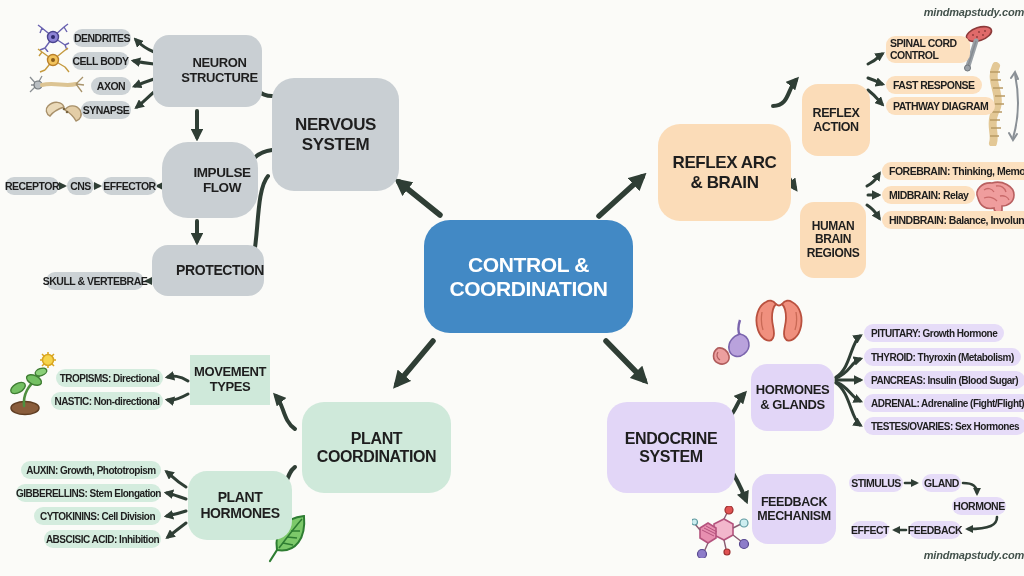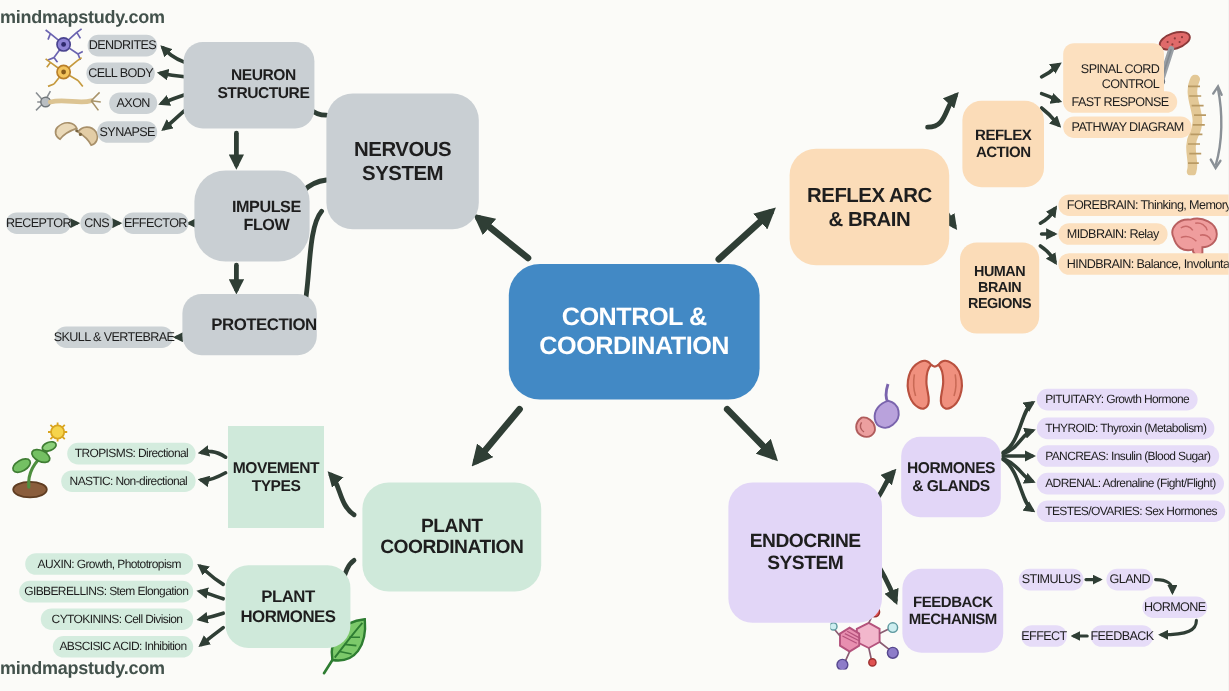--- a/index.html
+++ b/index.html
@@ -2,35 +2,35 @@
 <html><head>
 <meta charset="utf-8">
 <style>
   html,body{margin:0;padding:0;background:#e8e8e8;}
   #stage{position:relative;width:1024px;height:576px;background:#fbfbf8;overflow:hidden;
          font-family:"Liberation Sans",sans-serif;color:#1e1e1e;}
   .arrows{position:absolute;left:0;top:0;pointer-events:none;}
   .node{position:absolute;display:flex;align-items:center;justify-content:center;
         text-align:center;font-weight:700;letter-spacing:-0.4px;line-height:1.12;}
   .pill{position:absolute;display:flex;align-items:center;justify-content:center;
-        text-align:right;font-weight:400;font-size:10.5px;letter-spacing:-0.5px;
+        text-align:left;font-weight:700;font-size:10.5px;letter-spacing:-0.5px;
         white-space:nowrap;border-radius:9px;height:18px;}
   .pill.auto{padding:0 7px;}
-  .pill.wrap{white-space:normal;line-height:1.1;height:auto;padding:17px 4px;}
+  .pill.wrap{white-space:normal;line-height:1.1;height:auto;padding:2px 4px;}
   .gray{background:#c9cfd3;padding-left:24px;}
   .grayl{background:#ccd2d5;}
   .blue{background:#4289c5;color:#ffffff;}
   .peach{background:#fbdcb8;margin-top:44px;}
   .peachl{background:#fce0bf;}
   .mint{background:#cfe9da;}
   .mintl{background:#d4ecde;}
   .lav{background:#e2d6f7;}
   .lavl{background:#e6dcf8;}
-  .wm{position:absolute;left:0;width:100%;text-align:left;font-weight:700;
-      font-size:15px;letter-spacing:-0.2px;color:#43524c;}
+  .wm{position:absolute;left:0;width:100%;text-align:right;font-weight:700;
+      font-size:11px;letter-spacing:-0.2px;color:#43524c;font-style:italic;}
   .icon{position:absolute;}
 </style>
 </head>
 <body>
 
 <div id="stage">
 
   <svg class="arrows" width="1024" height="576" viewBox="0 0 1024 576">
     <defs>
       <marker id="ah" viewBox="0 0 10 10" refX="6.5" refY="5" markerWidth="3.2" markerHeight="3.2" orient="auto">
@@ -221,30 +221,30 @@
   <div class="node peach" style="left:802px;top:40px;width:68px;height:72px;border-radius:16px;font-size:12.5px">REFLEX ACTION</div>
   <div class="pill peachl wrap" style="left:886px;top:36px;width:76px">SPINAL CORD CONTROL</div>
   <div class="pill peachl auto" style="left:886px;top:76px">FAST RESPONSE</div>
   <div class="pill peachl auto" style="left:886px;top:97px">PATHWAY DIAGRAM</div>
   <div class="node peach" style="left:800px;top:158px;width:66px;height:76px;border-radius:14px;font-size:12px">HUMAN BRAIN REGIONS</div>
   <div class="pill peachl auto" style="left:882px;top:162px">FOREBRAIN: Thinking, Memory</div>
   <div class="pill peachl auto" style="left:882px;top:186px">MIDBRAIN: Relay</div>
   <div class="pill peachl auto" style="left:882px;top:211px">HINDBRAIN: Balance, Involuntary</div>
 
   <div class="node mint" style="left:302px;top:402px;width:133px;height:91px;border-radius:22px;font-size:16px;padding:0 8px">PLANT COORDINATION</div>
-  <div class="node mint" style="left:190px;top:355px;width:80px;height:85px;border-radius:0;font-size:13px">MOVEMENT TYPES</div>
+  <div class="node mint" style="left:190px;top:355px;width:80px;height:50px;border-radius:0;font-size:13px">MOVEMENT TYPES</div>
   <div class="pill mintl" style="left:56px;top:369px;width:107px;font-size:10px">TROPISMS: Directional</div>
   <div class="pill mintl" style="left:51px;top:392px;width:112px;font-size:10px">NASTIC: Non-directional</div>
   <div class="node mint" style="left:188px;top:471px;width:104px;height:69px;border-radius:19px;font-size:14px">PLANT HORMONES</div>
   <div class="pill mintl" style="left:21px;top:461px;width:140px;font-size:10px">AUXIN: Growth, Phototropism</div>
   <div class="pill mintl" style="left:16px;top:484px;width:145px;font-size:10px">GIBBERELLINS: Stem Elongation</div>
   <div class="pill mintl" style="left:34px;top:507px;width:127px;font-size:10px">CYTOKININS: Cell Division</div>
   <div class="pill mintl" style="left:44px;top:530px;width:117px;font-size:10px">ABSCISIC ACID: Inhibition</div>
 
-  <div class="node lav" style="left:607px;top:402px;width:112px;height:91px;border-radius:20px;font-size:16px;padding:13px 8px">ENDOCRINE SYSTEM</div>
+  <div class="node lav" style="left:607px;top:402px;width:112px;height:91px;border-radius:20px;font-size:16px;padding:0 8px">ENDOCRINE SYSTEM</div>
   <div class="node lav" style="left:751px;top:364px;width:83px;height:67px;border-radius:16px;font-size:13px">HORMONES &amp; GLANDS</div>
   <div class="pill lavl auto" style="left:864px;top:324px;font-size:10px">PITUITARY: Growth Hormone</div>
   <div class="pill lavl auto" style="left:864px;top:348px;font-size:10px">THYROID: Thyroxin (Metabolism)</div>
   <div class="pill lavl auto" style="left:864px;top:371px;font-size:10px">PANCREAS: Insulin (Blood Sugar)</div>
   <div class="pill lavl auto" style="left:864px;top:394px;font-size:10px">ADRENAL: Adrenaline (Fight/Flight)</div>
   <div class="pill lavl auto" style="left:864px;top:417px;font-size:10px">TESTES/OVARIES: Sex Hormones</div>
   <div class="node lav" style="left:752px;top:474px;width:84px;height:70px;border-radius:16px;font-size:12.5px">FEEDBACK MECHANISM</div>
   <div class="pill lavl" style="left:849px;top:474px;width:54px">STIMULUS</div>
   <div class="pill lavl" style="left:922px;top:474px;width:39px">GLAND</div>
   <div class="pill lavl" style="left:952px;top:497px;width:54px">HORMONE</div>

